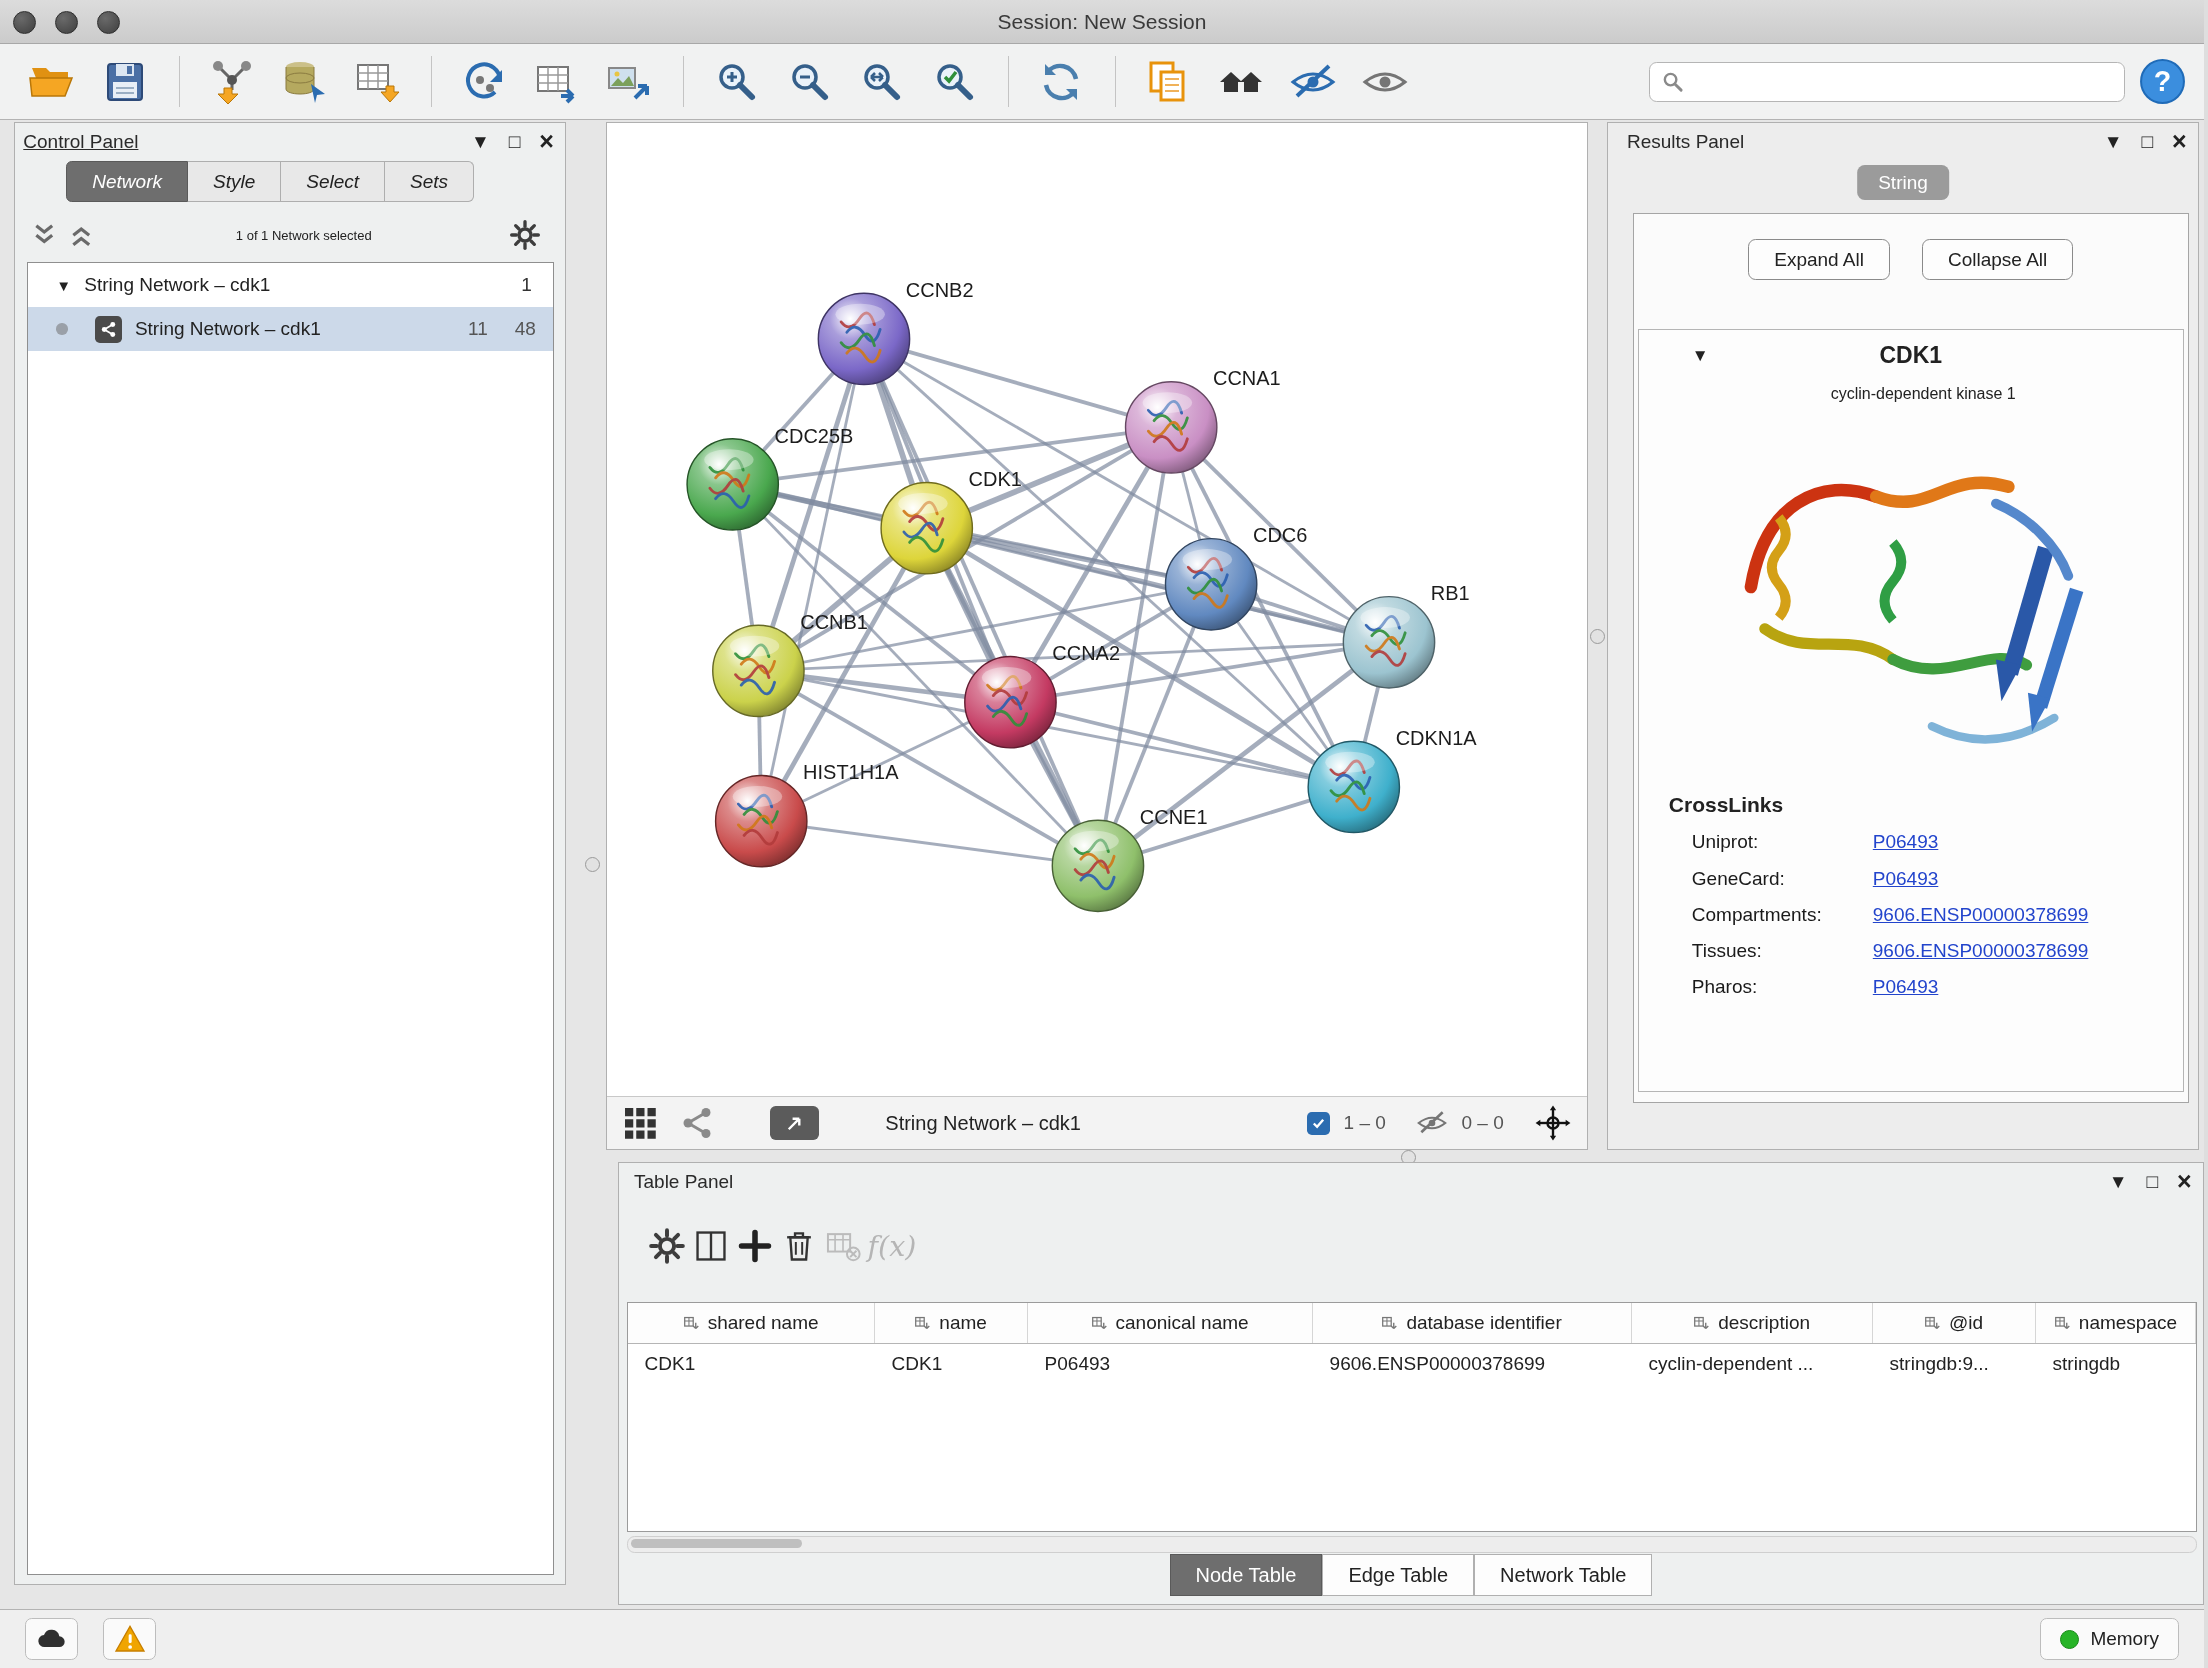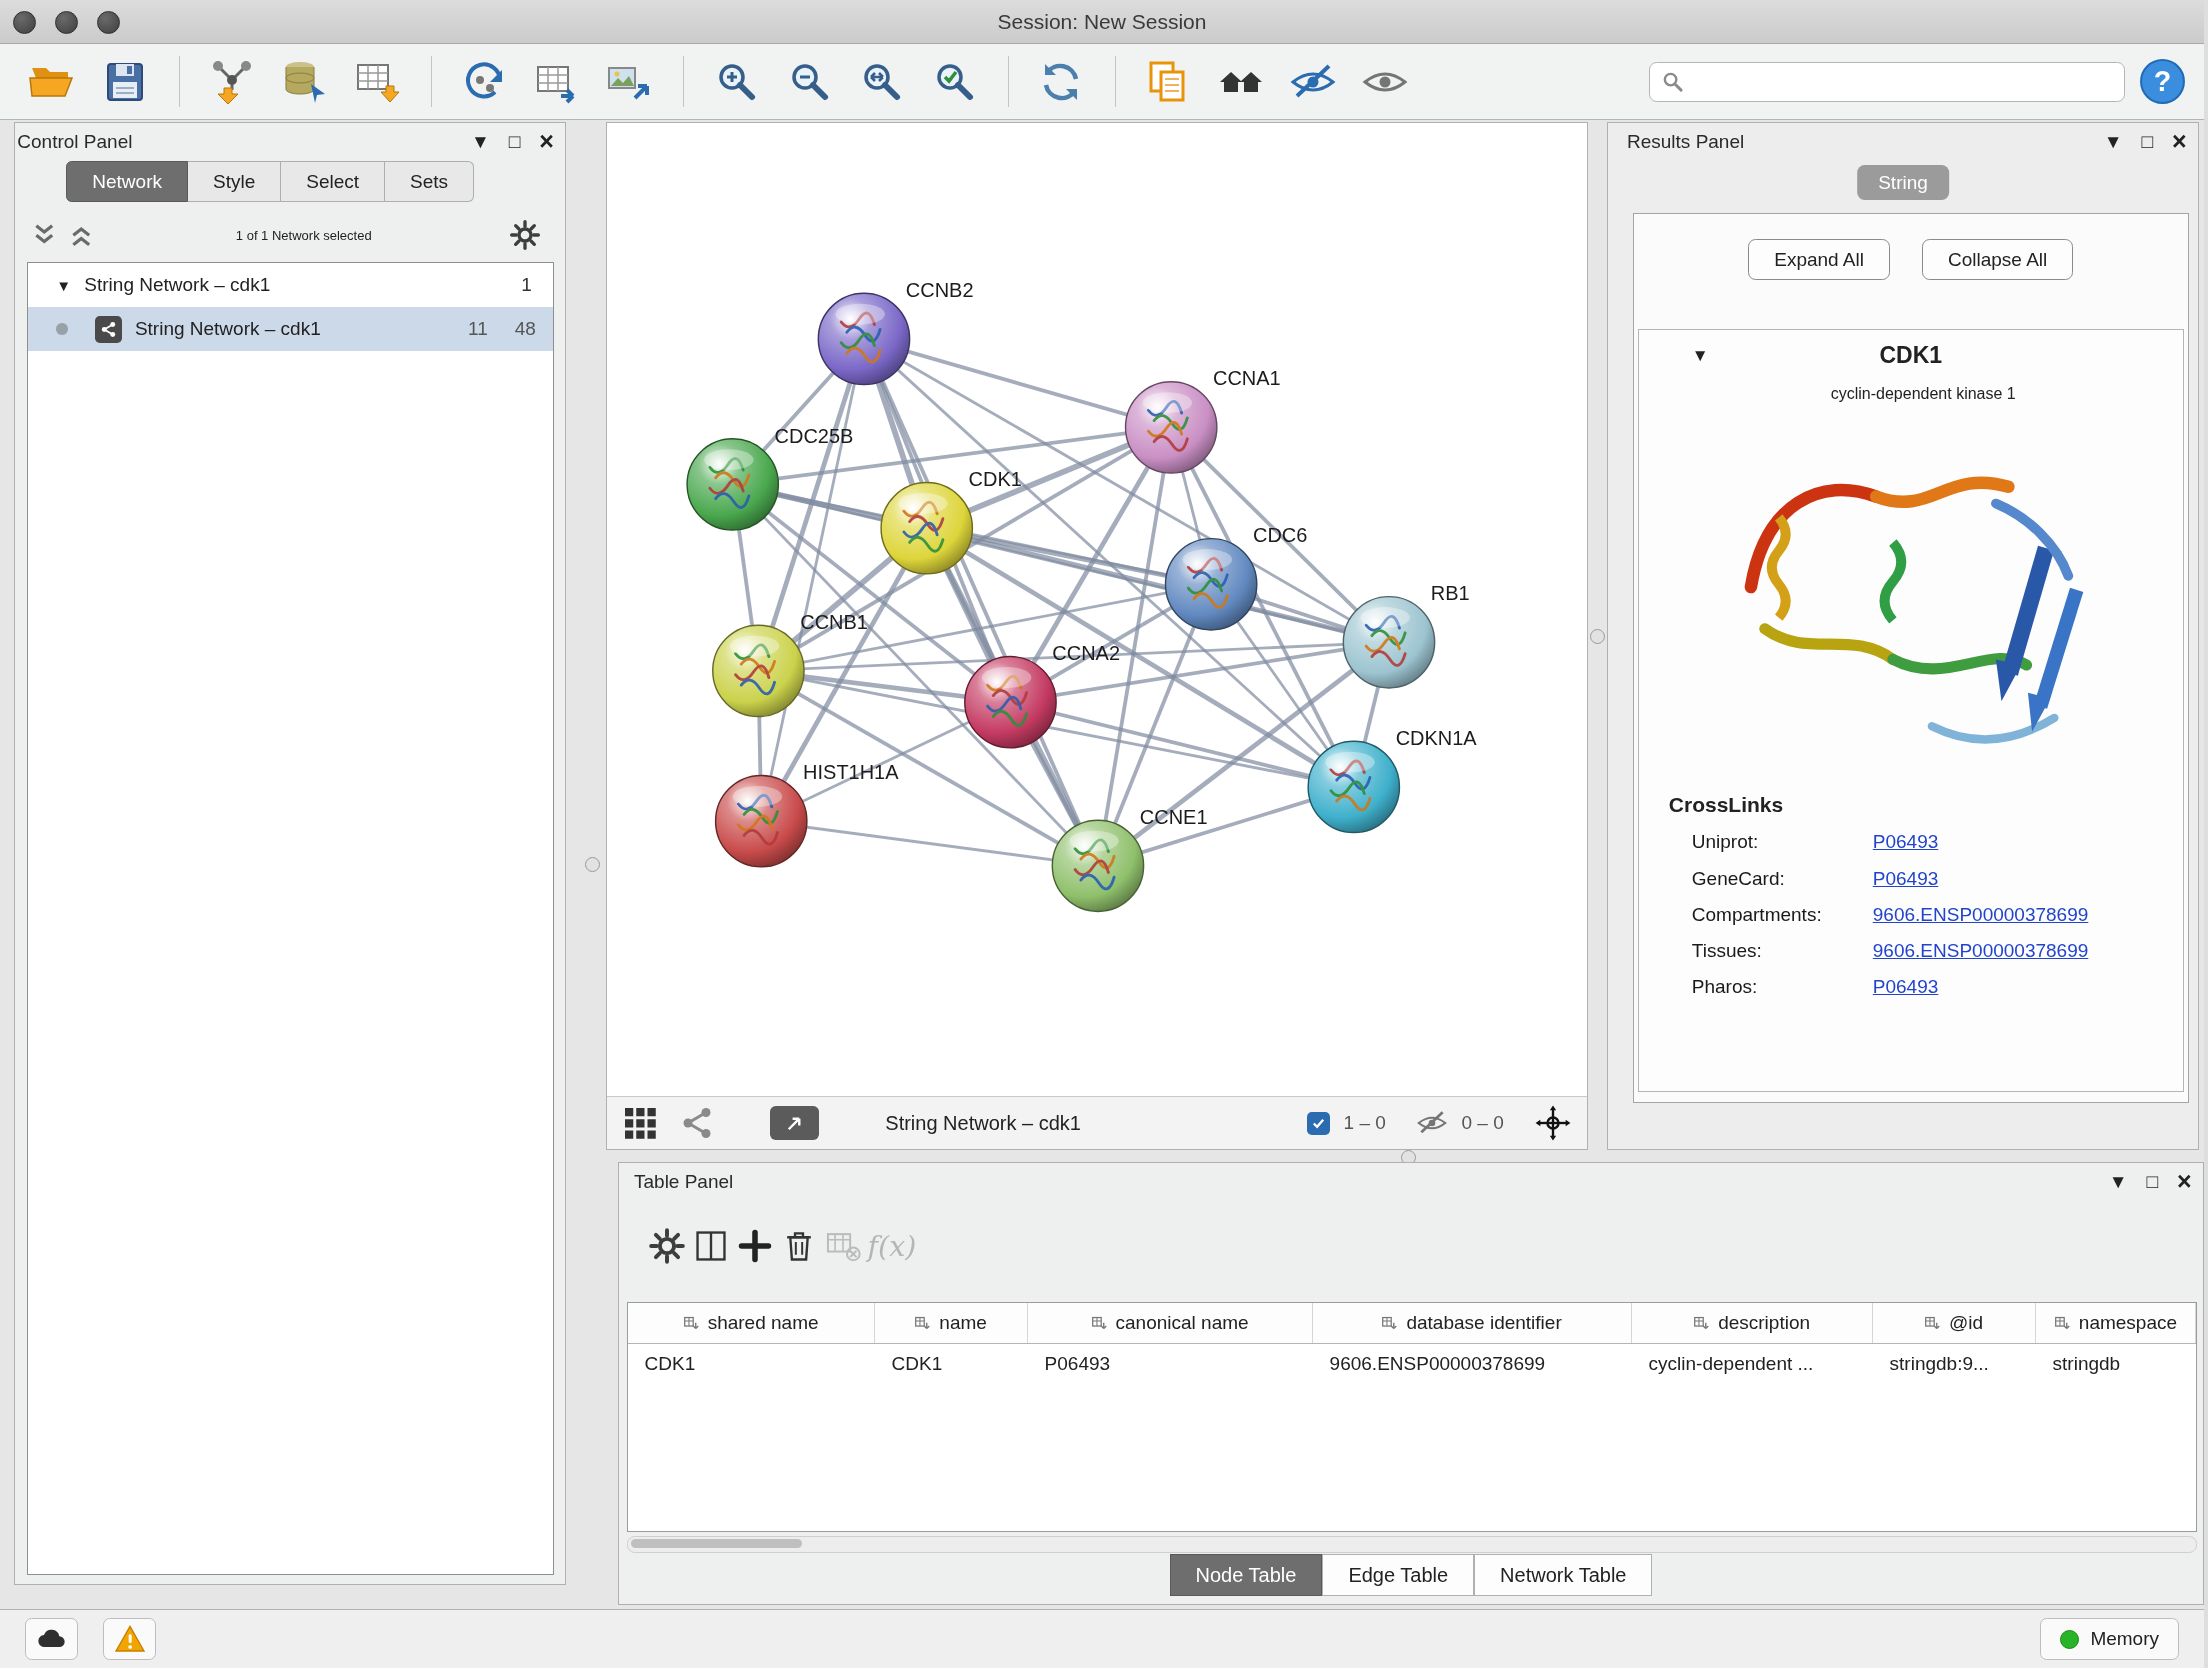--- a/index.html
+++ b/index.html
@@ -28,24 +28,24 @@
 
   
   .panel{position:absolute;background:#ececec;border:1px solid #b0b0b0;box-sizing:border-box;}
   .panel-title{font-size:19px;color:#2a2a2a;}
   .panel-icons{position:absolute;right:11.4px;top:7.6px;display:flex;gap:19px;align-items:center;}
   .panel-icons span{font-size:19px;color:#222;cursor:pointer;}
   .panel-icons .x{font-weight:bold;font-size:25px;line-height:19px;}
 
   
   #control-panel{left:14.3px;top:122px;width:552px;height:1463px;background:#eef0f0;}
-  #control-panel .panel-title{position:absolute;left:2px;top:7.6px;}
+  #control-panel .panel-title{position:absolute;left:8px;top:7.6px;text-decoration:underline;}
   .cp-tabs{position:absolute;left:51px;top:38px;display:flex;}
   .cp-tab{font-size:19px;padding:8.6px 25px;background:#e8e8e8;border:1px solid #aeaeae;border-left:none;
-    color:#222;cursor:pointer;}
+    color:#222;cursor:pointer;font-style:italic;}
   .cp-tab:first-child{border-left:1px solid #aeaeae;border-radius:5.7px 0 0 5.7px;}
   .cp-tab:last-child{border-radius:0 5.7px 5.7px 0;}
   .cp-tab.sel{background:#6e6e6e;color:#fff;border-color:#5a5a5a;}
   .cp-sel{position:absolute;left:11.4px;right:11.4px;top:91px;height:42px;display:flex;align-items:center;}
   .cp-sel .summary{flex:1;text-align:center;font-size:13px;color:#222;}
   .chev{width:28.5px;height:28.5px;margin:0 3.8px;cursor:pointer;}
   .gearbtn{width:32px;height:32px;margin-right:13.3px;cursor:pointer;}
   .tree{position:absolute;left:11.4px;right:11.4px;top:139px;bottom:9.5px;background:#fff;border:1px solid #8f8f8f;overflow:hidden;}
   .tree-row{height:44px;display:flex;align-items:center;font-size:19px;}
   .tree-row .caret{margin-left:28.5px;font-size:15px;color:#222;cursor:pointer;}

